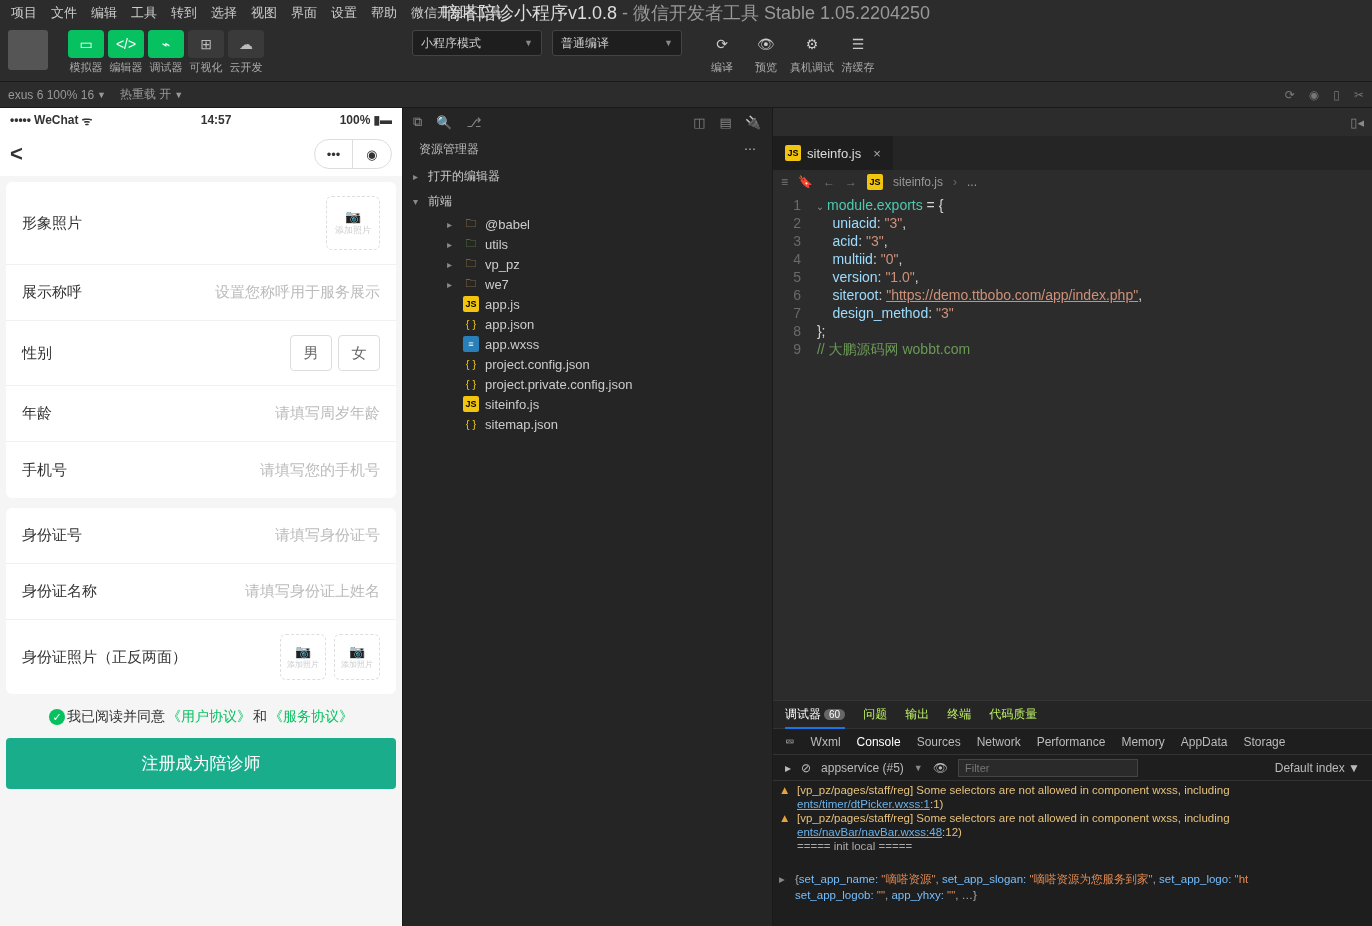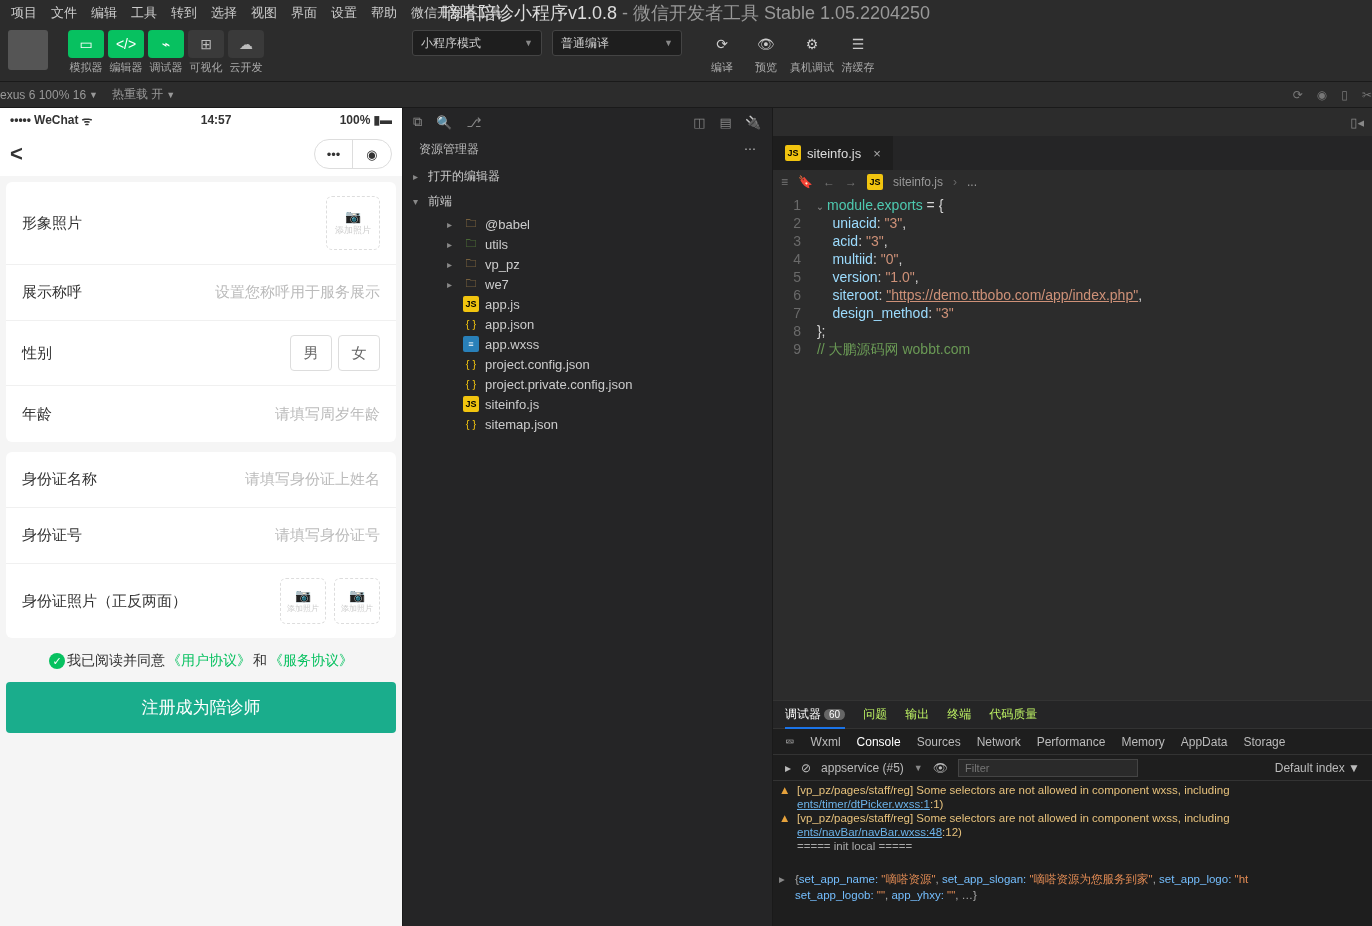--- a/index.html
+++ b/index.html
@@ -21,21 +21,21 @@
 .tool-btn-icon.grey { background: #3a3a3a; color: #bbb; }
 .tool-btn-label { font-size: 11px; color: #aaa; }
 .avatar { width: 40px; height: 40px; background: #555; border-radius: 3px; margin-right: 20px; }
 .toolbar-center { display: flex; gap: 10px; align-items: flex-start; margin-left: 140px; }
 .dropdown { height: 26px; background: #1e1e1e; border: 1px solid #444; border-radius: 3px; display: flex; align-items: center; padding: 0 8px; color: #ccc; font-size: 12px; min-width: 130px; justify-content: space-between; }
 .dropdown-caret { font-size: 9px; color: #888; }
 .toolbar-right { display: flex; gap: 4px; margin-left: 10px; }
 .toolbar-right .tool-btn-icon { background: transparent; width: 40px; }
 
 
-.devicebar { height: 26px; background: #2c2c2c; display: flex; align-items: center; padding: 0 0; font-size: 12px; color: #999; border-bottom: 1px solid #1a1a1a; }
+.devicebar { height: 26px; background: #2c2c2c; display: flex; align-items: center; padding: 0 8px; font-size: 12px; color: #999; border-bottom: 1px solid #1a1a1a; }
 .devicebar-item { margin-right: 14px; display: flex; align-items: center; gap: 3px; }
 .devicebar-icons { margin-left: auto; display: flex; gap: 14px; color: #777; }
 
 
 .main { display: flex; height: calc(926px - 108px); }
 
 
 .simulator { width: 403px; background: #fff; color: #333; display: flex; flex-direction: column; border-right: 1px solid #1a1a1a; }
 .sim-status { height: 24px; display: flex; align-items: center; padding: 0 10px; font-size: 12px; font-weight: 600; }
 .sim-status-left { display: flex; align-items: center; gap: 3px; }
@@ -268,29 +268,33 @@
           <span class="sim-row-label">性别</span>
           <div class="gender-btns">
             <div class="gender-btn">男</div>
             <div class="gender-btn">女</div>
           </div>
         </div>
         <div class="sim-row">
           <span class="sim-row-label">年龄</span>
           <span class="sim-row-value">请填写周岁年龄</span>
         </div>
+        <div class="sim-row">
+          <span class="sim-row-label">手机号</span>
+          <span class="sim-row-value">请填写您的手机号</span>
+        </div>
       </div>
       <div class="sim-card">
+        <div class="sim-row">
+          <span class="sim-row-label">身份证号</span>
+          <span class="sim-row-value">请填写身份证号</span>
+        </div>
         <div class="sim-row">
           <span class="sim-row-label">身份证名称</span>
           <span class="sim-row-value">请填写身份证上姓名</span>
-        </div>
-        <div class="sim-row">
-          <span class="sim-row-label">身份证号</span>
-          <span class="sim-row-value">请填写身份证号</span>
         </div>
         <div class="sim-row">
           <span class="sim-row-label">身份证照片（正反两面）</span>
           <div class="sim-photo-boxes">
             <div class="sim-photo-box sim-photo-box-small">
                 <span>📷</span>
                 <span style="font-size:8px">添加照片</span>
               </div>
             <div class="sim-photo-box sim-photo-box-small">
                 <span>📷</span>

